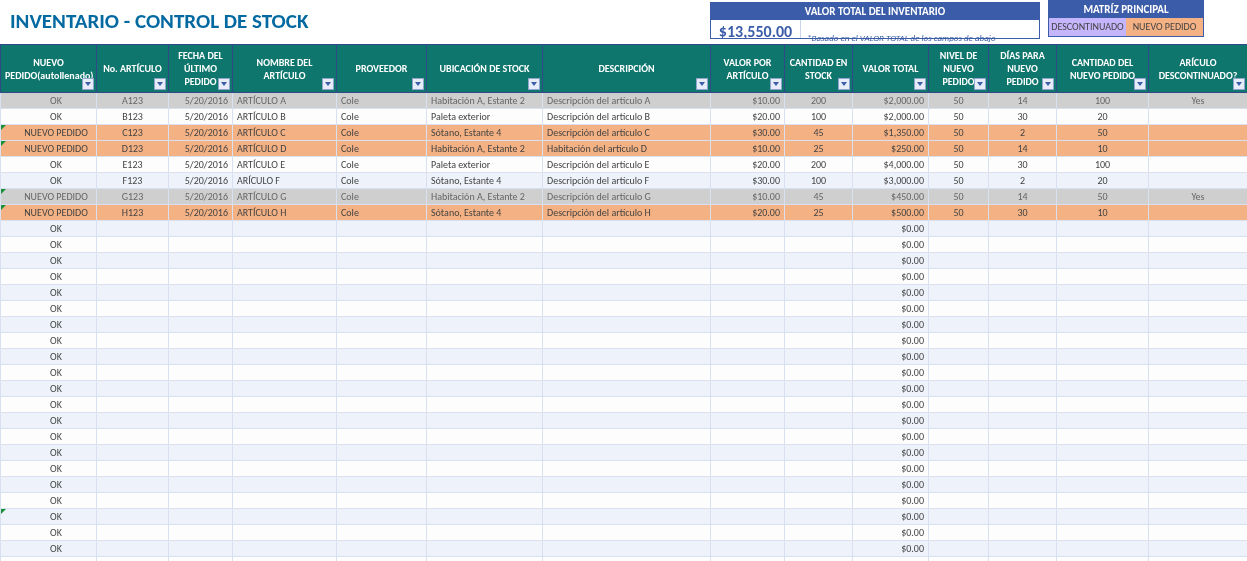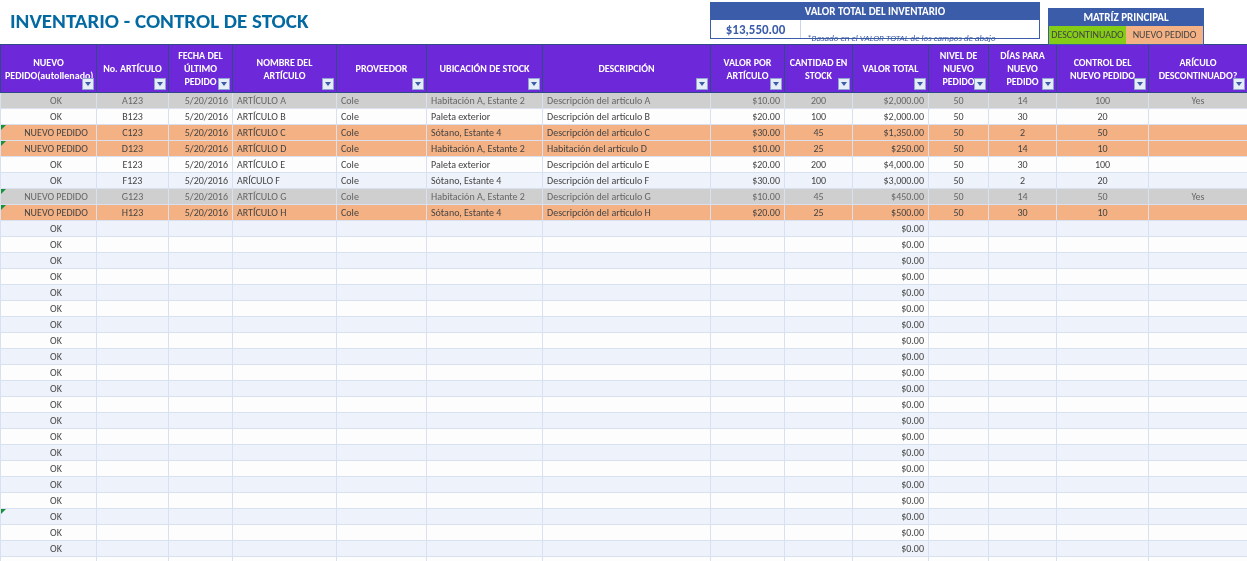--- a/index.html
+++ b/index.html
@@ -20,57 +20,57 @@
     display: flex; flex-direction: column; width: 330px;
     border: 1px solid #3b5ca8; margin-top: 2px;
   }
   .tot-head {
     background: #3b5ca8; color: #fff; text-align: center;
     font-weight: bold; font-size: 11px; padding: 2px 0;
   }
   .tot-body { display: flex; height: 18px; }
   .tot-val {
     width: 90px; text-align: center; font-weight: bold; color: #3b5ca8;
-    border-right: 1px solid #c9d4ea; font-size: 13px; padding-top: 2px;
+    border-right: 1px solid #c9d4ea; font-size: 16px; padding-top: 2px;
   }
   .tot-note {
     flex: 1; font-style: italic; font-size: 9px; color: #3b5ca8;
     padding: 12px 0 0 6px;
   }
   .legend {
     display: flex; flex-direction: column; width: 156px; margin-left: 8px;
-    border: 1px solid #3b5ca8; margin-top: 8px;
+    border: 1px solid #3b5ca8; margin-top: 0;
   }
   .legend-head {
     background: #3b5ca8; color: #fff; text-align: center;
     font-weight: bold; font-size: 11px; padding: 2px 0;
   }
   .legend-body { display: flex; height: 18px; }
   .lg-cell { flex: 1; text-align: center; font-size: 10px; padding-top: 2px; color: #444; }
-  .lg-disc { background: #84cc16; }
+  .lg-disc { background: #c4b5fd; }
   .lg-new  { background: #f4b183; }
 
   table { border-collapse: collapse; width: 1247px; table-layout: fixed; margin-top: 4px; }
   col.c0  { width: 96px; }
   col.c1  { width: 72px; }
   col.c2  { width: 64px; }
   col.c3  { width: 104px; }
   col.c4  { width: 90px; }
   col.c5  { width: 116px; }
   col.c6  { width: 168px; }
   col.c7  { width: 74px; }
   col.c8  { width: 68px; }
   col.c9  { width: 76px; }
   col.c10 { width: 60px; }
   col.c11 { width: 68px; }
   col.c12 { width: 92px; }
   col.c13 { width: 99px; }
 
   thead th {
-    background: #6d28d9; color: #fff; font-weight: bold;
+    background: #0f766e; color: #fff; font-weight: bold;
     font-size: 10px; text-align: center; vertical-align: middle;
     border: 1px solid #2f4a86; padding: 4px 4px 4px 4px;
     position: relative; height: 44px;
   }
   .filter {
     position: absolute; right: 2px; bottom: 2px;
     width: 12px; height: 12px; background: #e7edf8;
     border: 1px solid #8fa4cf; display: flex;
     align-items: center; justify-content: center;
     cursor: pointer;
@@ -146,21 +146,21 @@
           <th><span>FECHA DEL ÚLTIMO PEDIDO</span><div class="filter"></div></th>
           <th><span>NOMBRE DEL ARTÍCULO</span><div class="filter"></div></th>
           <th><span>PROVEEDOR</span><div class="filter"></div></th>
           <th><span>UBICACIÓN DE STOCK</span><div class="filter"></div></th>
           <th><span>DESCRIPCIÓN</span><div class="filter"></div></th>
           <th><span>VALOR POR ARTÍCULO</span><div class="filter"></div></th>
           <th><span>CANTIDAD EN STOCK</span><div class="filter"></div></th>
           <th><span>VALOR TOTAL</span><div class="filter"></div></th>
           <th><span>NIVEL DE NUEVO PEDIDO</span><div class="filter"></div></th>
           <th><span>DÍAS PARA NUEVO PEDIDO</span><div class="filter"></div></th>
-          <th><span>CONTROL DEL NUEVO PEDIDO</span><div class="filter"></div></th>
+          <th><span>CANTIDAD DEL NUEVO PEDIDO</span><div class="filter"></div></th>
           <th><span>ARÍCULO DESCONTINUADO?</span><div class="filter"></div></th>
         </tr>
     </thead>
     <tbody id="tbody">
         <tr class="row-disc">
           <td class="tc rel">OK</td>
           <td class="tc">A123</td>
           <td class="tr">5/20/2016</td>
           <td class="tl">ARTÍCULO A</td>
           <td class="tl">Cole</td>

